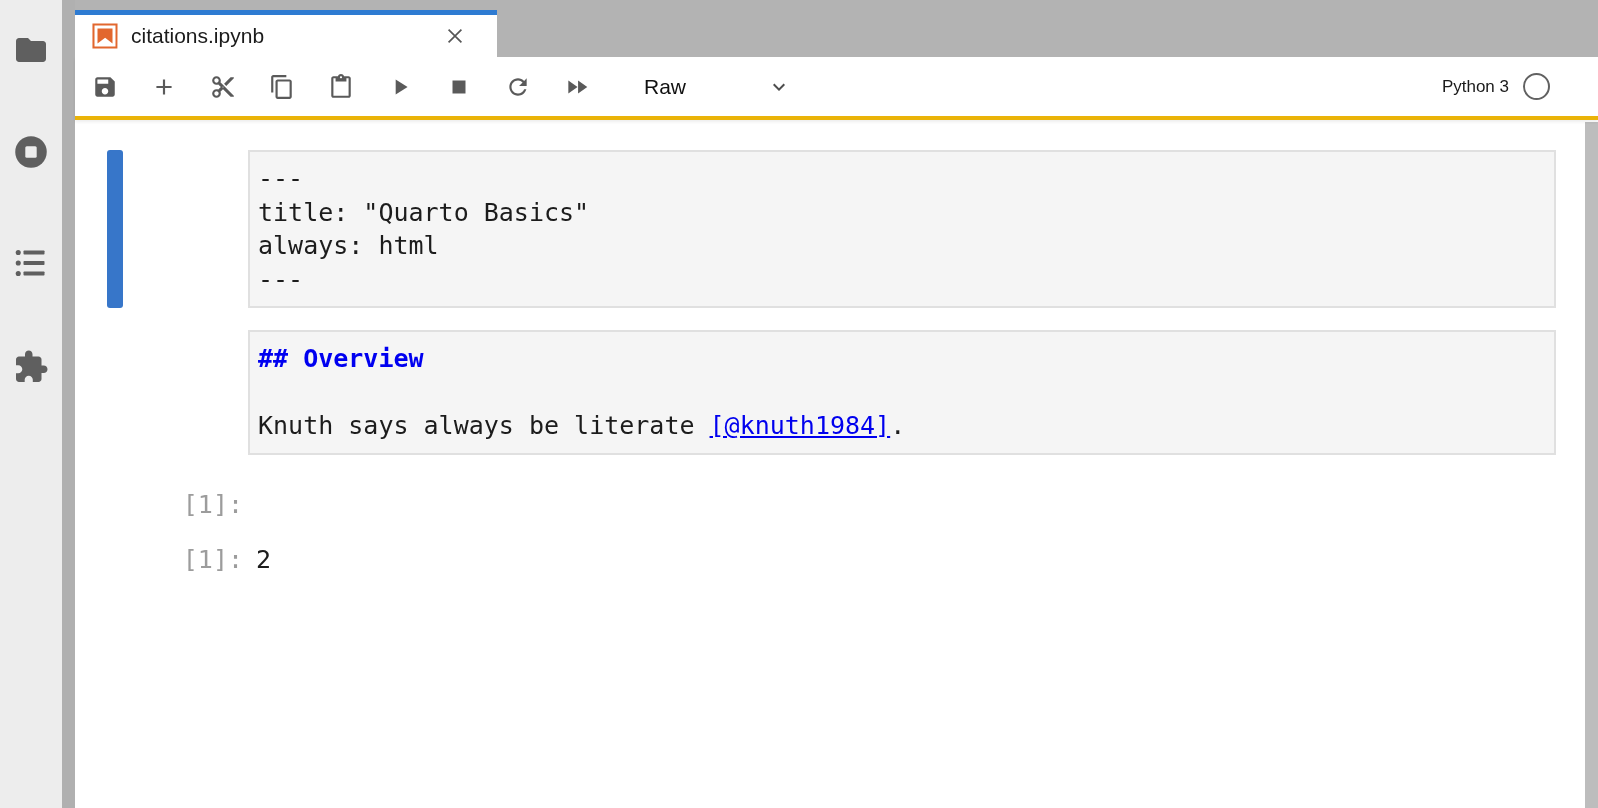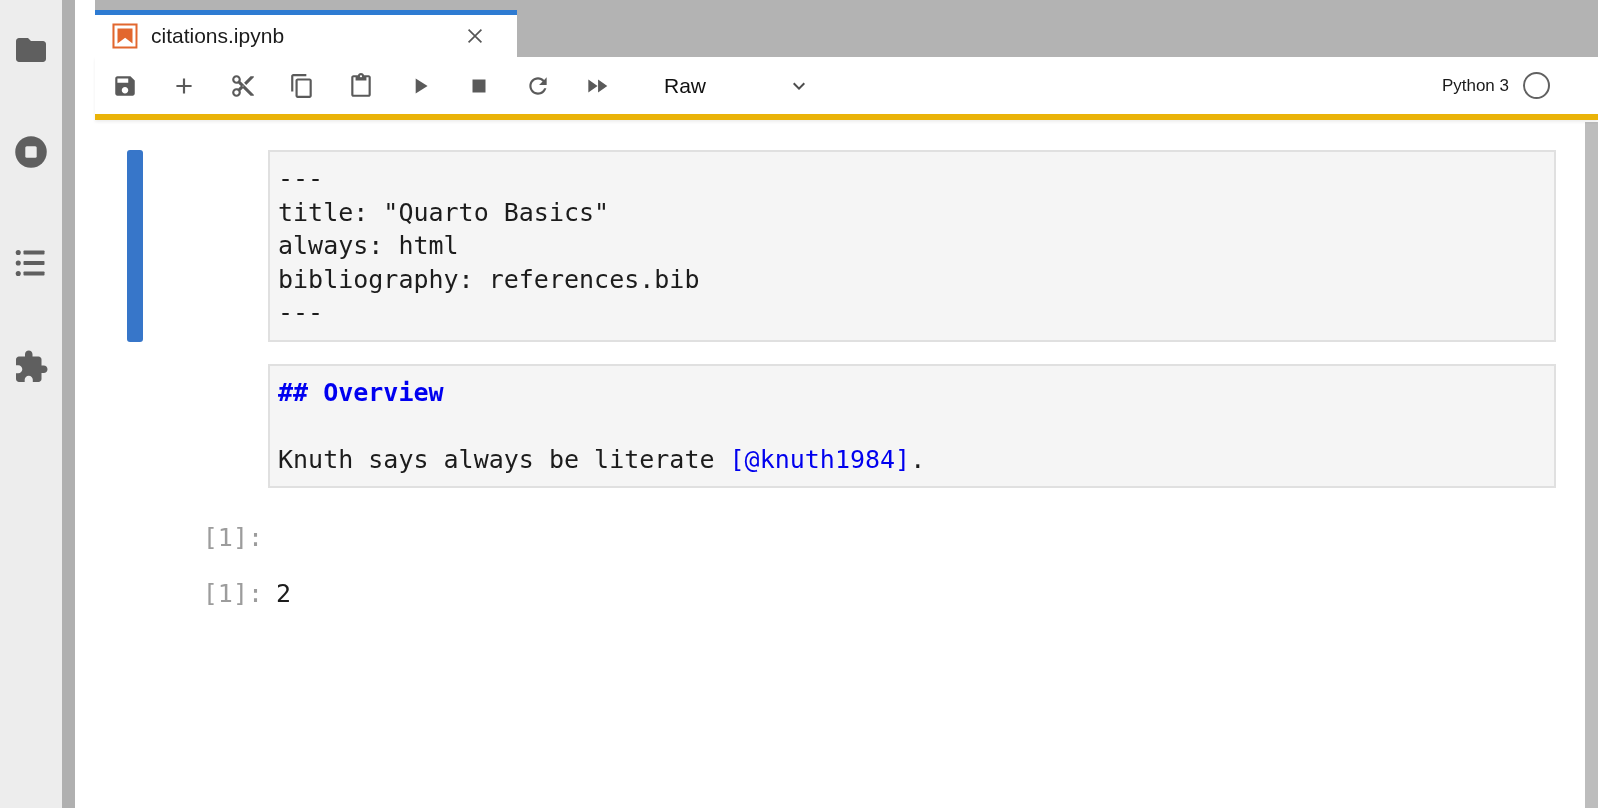--- a/index.html
+++ b/index.html
@@ -13,33 +13,33 @@
             color:#5f5f5f; padding:0; cursor:pointer; }
   .sb-btn svg { width:100%; height:100%; display:block; }
   .sb-btn.b0 { top:32px; }
   .sb-btn.b1 { top:134px; }
   .sb-btn.b2 { top:245px; }
   .sb-btn.b3 { top:349px; }
 
   .splitter { width:13px; flex:none; background:#b0b0b0; height:100%; }
 
   
-  .main { flex:1; min-width:0; display:flex; flex-direction:column; height:100%;padding-left:20px; }
+  .main { flex:1; min-width:0; display:flex; flex-direction:column; height:100%; }
 
   .tabbar { height:57px; flex:none; background:#b3b3b3; display:flex; align-items:flex-end; }
   .tab { width:422px; height:47px; background:#fff; border-top:5px solid var(--accent-blue,#2e7bd2);
          display:flex; align-items:center; padding-left:15px; }
   .tab-icon { width:30px; height:30px; flex:none; }
   .tab-icon svg { width:100%; height:100%; display:block; }
   .tab-title { font-size:21px; color:#1b1b1b; margin-left:11px; white-space:nowrap; }
   .tab-close { margin-left:auto; margin-right:28px; width:28px; height:28px; border:none;
                background:none; color:#565656; padding:3px; cursor:pointer; }
   .tab-close svg { width:100%; height:100%; display:block; }
 
-  .toolbar { height:63px; flex:none; background:#fff; border-bottom:6px solid #eab308;
+  .toolbar { height:63px; flex:none; background:#fff; border-bottom:4px solid #eab308;
              box-shadow:0 2px 3px rgba(0,0,0,0.07); display:flex; align-items:center;
              padding:0 48px 0 17px; position:relative; z-index:2; }
   .tb-btn { width:26px; height:26px; margin-right:33px; border:none; background:none;
             color:#5a5a5a; padding:0; cursor:pointer; flex:none; }
   .tb-btn svg { width:100%; height:100%; display:block; }
   .tb-select { margin-left:21px; width:147px; display:flex; align-items:center;
                justify-content:space-between; cursor:pointer; }
   .tb-select-label { font-size:21px; color:#111; }
   .tb-select .chev { width:24px; height:24px; color:#4d4d4d; }
   .tb-select .chev svg { width:100%; height:100%; display:block; }
@@ -67,21 +67,21 @@
             white-space:pre; }
   .kind-output .prompt { padding-top:0; }
 
   .editor { flex:1; background:#f5f5f5; border:2px solid #e0e0e0; padding:10px 8px;
             font:25px/33.5px "DejaVu Sans Mono", monospace; color:#1c1c1c; cursor:text; }
   .out-area { flex:1; padding:0 8px; font:25px/33.5px "DejaVu Sans Mono", monospace; color:#1c1c1c; }
 
   .cm-line { white-space:pre; height:33.5px; }
   .tok-plain  { color:#1c1c1c; }
   .tok-header { color:var(--heading-blue,#0000f0); font-weight:bold; }
-  .tok-link   { color:var(--link-blue,#0000ee); }
+  .tok-link   { color:var(--link-blue,#0000ee); text-decoration:underline; }
   .tok-num    { color:var(--number-green,#008000); }
   .tok-op     { color:var(--operator-purple,#aa22ff); font-weight:bold; }
 </style>
 </head>
 <body>
 
 <div class="sidebar">
   <button class="sb-btn b0">
     <span>
       <svg viewBox="0 0 24 24">
@@ -209,21 +209,20 @@
     <div class="cells">
         <div class="cell-row kind-raw">
           <div class="gutter">
             <div class="collapser"></div>
             <div class="prompt"></div>
           </div>
           <div class="editor">
             <div class="cm-line"><span class="tok-plain">---</span></div>
             <div class="cm-line"><span class="tok-plain">title: "Quarto Basics"</span></div>
             <div class="cm-line"><span class="tok-plain">always: html</span></div>
-            <div class="cm-line"><span class="tok-plain">bibliography: references.bib</span></div>
             <div class="cm-line"><span class="tok-plain">---</span></div>
           </div>
         </div>
         <div class="cell-row kind-markdown">
           <div class="gutter">
             <div class="prompt"></div>
           </div>
           <div class="editor">
             <div class="cm-line"><span class="tok-header">## Overview</span></div>
             <div class="cm-line"></div>

